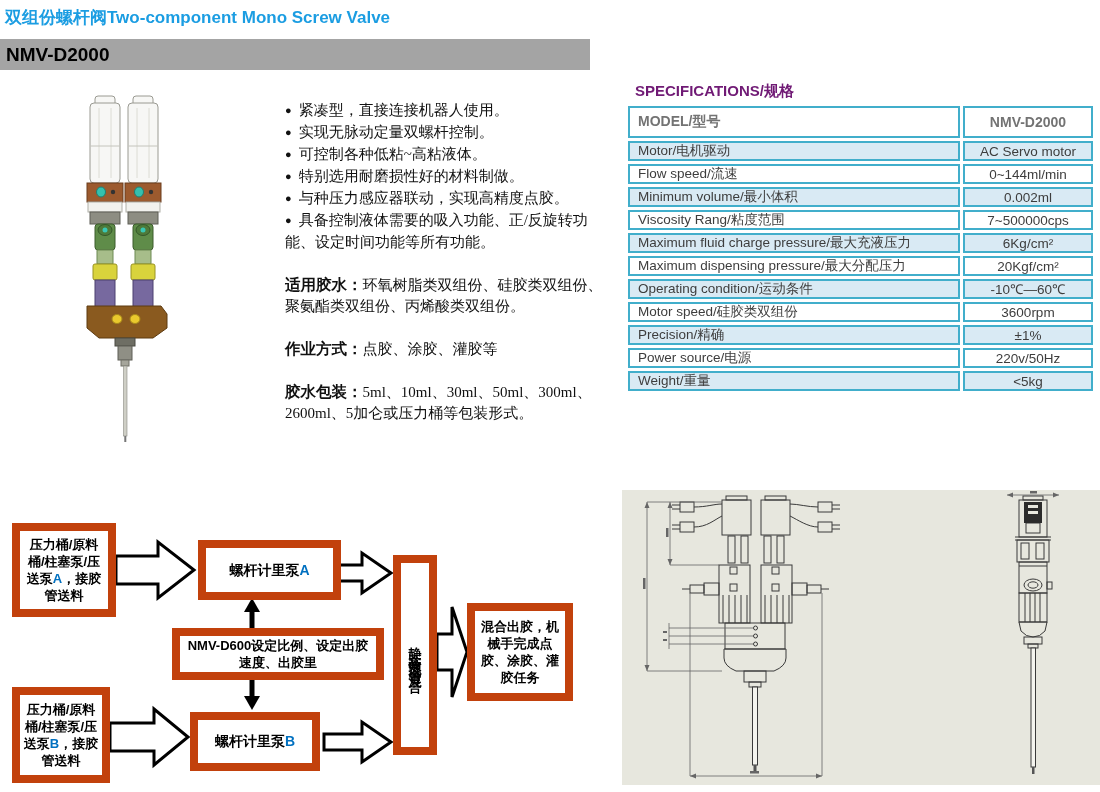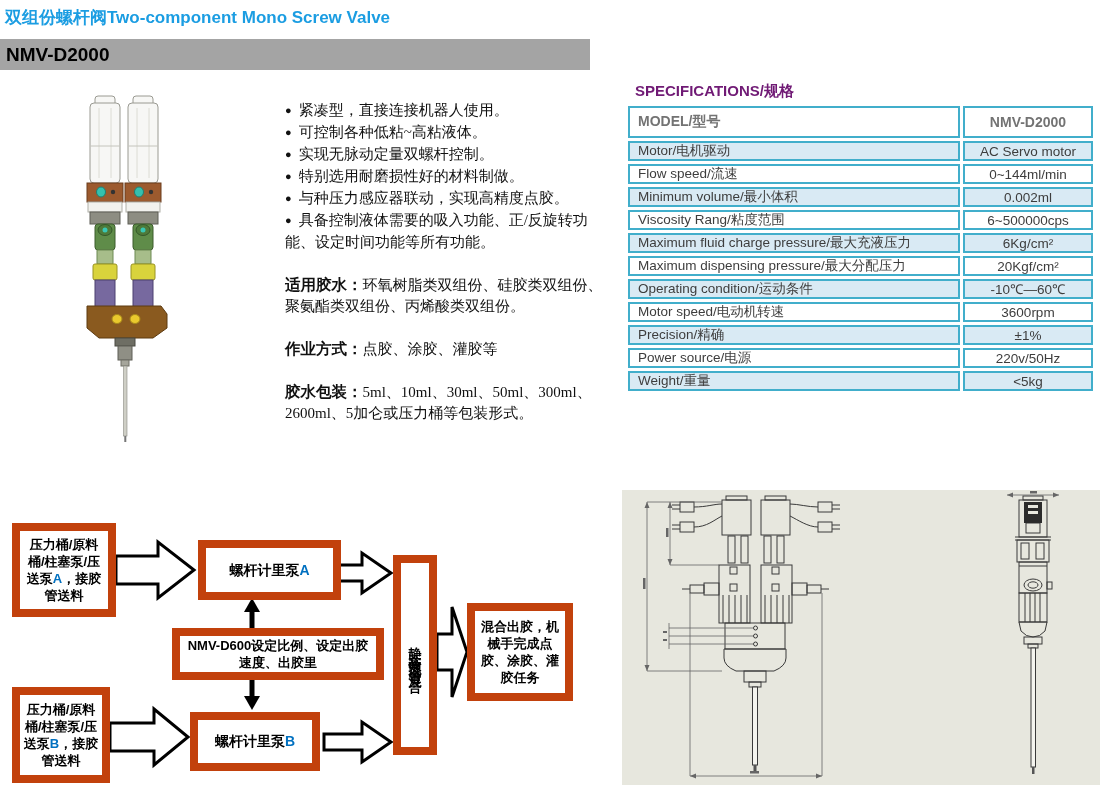--- a/index.html
+++ b/index.html
@@ -108,23 +108,23 @@
       <rect x="68.5" y="278" width="3.5" height="70" fill="#cfcfc6" stroke="#8a8a82" stroke-width="0.6"></rect>
       <rect x="69.3" y="348" width="2" height="6" fill="#777"></rect>
     </g>
   </svg>
 
   <div class="features">
     <div>
 
         <div class="bullet"><span class="dot">●</span><span>紧凑型，直接连接机器人使用。</span></div>
 
+        <div class="bullet"><span class="dot">●</span><span>实现无脉动定量双螺杆控制。</span></div>
+
         <div class="bullet"><span class="dot">●</span><span>可控制各种低粘~高粘液体。</span></div>
-
-        <div class="bullet"><span class="dot">●</span><span>实现无脉动定量双螺杆控制。</span></div>
 
         <div class="bullet"><span class="dot">●</span><span>特别选用耐磨损性好的材料制做。</span></div>
 
         <div class="bullet"><span class="dot">●</span><span>与种压力感应器联动，实现高精度点胶。</span></div>
 
         <div class="bullet"><span class="dot">●</span><span>具备控制液体需要的吸入功能、正/反旋转功能、设定时间功能等所有功能。</span></div>
       </div>
     <div>
 
         <div class="section"><span class="lbl">适用胶水：</span><span>环氧树脂类双组份、硅胶类双组份、聚氨酯类双组份、丙烯酸类双组份。</span></div>
@@ -153,40 +153,40 @@
         <div class="cell spec-value">0~144ml/min</div>
       </div>
 
       <div class="spec-row shaded">
         <div class="cell spec-label">Minimum volume/最小体积</div>
         <div class="cell spec-value">0.002ml</div>
       </div>
 
       <div class="spec-row">
         <div class="cell spec-label">Viscosity Rang/粘度范围</div>
-        <div class="cell spec-value">6~500000cps</div>
+        <div class="cell spec-value">7~500000cps</div>
       </div>
 
       <div class="spec-row shaded">
         <div class="cell spec-label">Maximum fluid charge pressure/最大充液压力</div>
         <div class="cell spec-value">6Kg/cm²</div>
       </div>
 
       <div class="spec-row">
         <div class="cell spec-label">Maximum dispensing pressure/最大分配压力</div>
         <div class="cell spec-value">20Kgf/cm²</div>
       </div>
 
       <div class="spec-row shaded">
         <div class="cell spec-label">Operating condition/运动条件</div>
         <div class="cell spec-value">-10℃—60℃</div>
       </div>
 
       <div class="spec-row">
-        <div class="cell spec-label">Motor speed/电动机转速</div>
+        <div class="cell spec-label">Motor speed/硅胶类双组份</div>
         <div class="cell spec-value">3600rpm</div>
       </div>
 
       <div class="spec-row shaded">
         <div class="cell spec-label">Precision/精确</div>
         <div class="cell spec-value">±1%</div>
       </div>
 
       <div class="spec-row">
         <div class="cell spec-label">Power source/电源</div>

